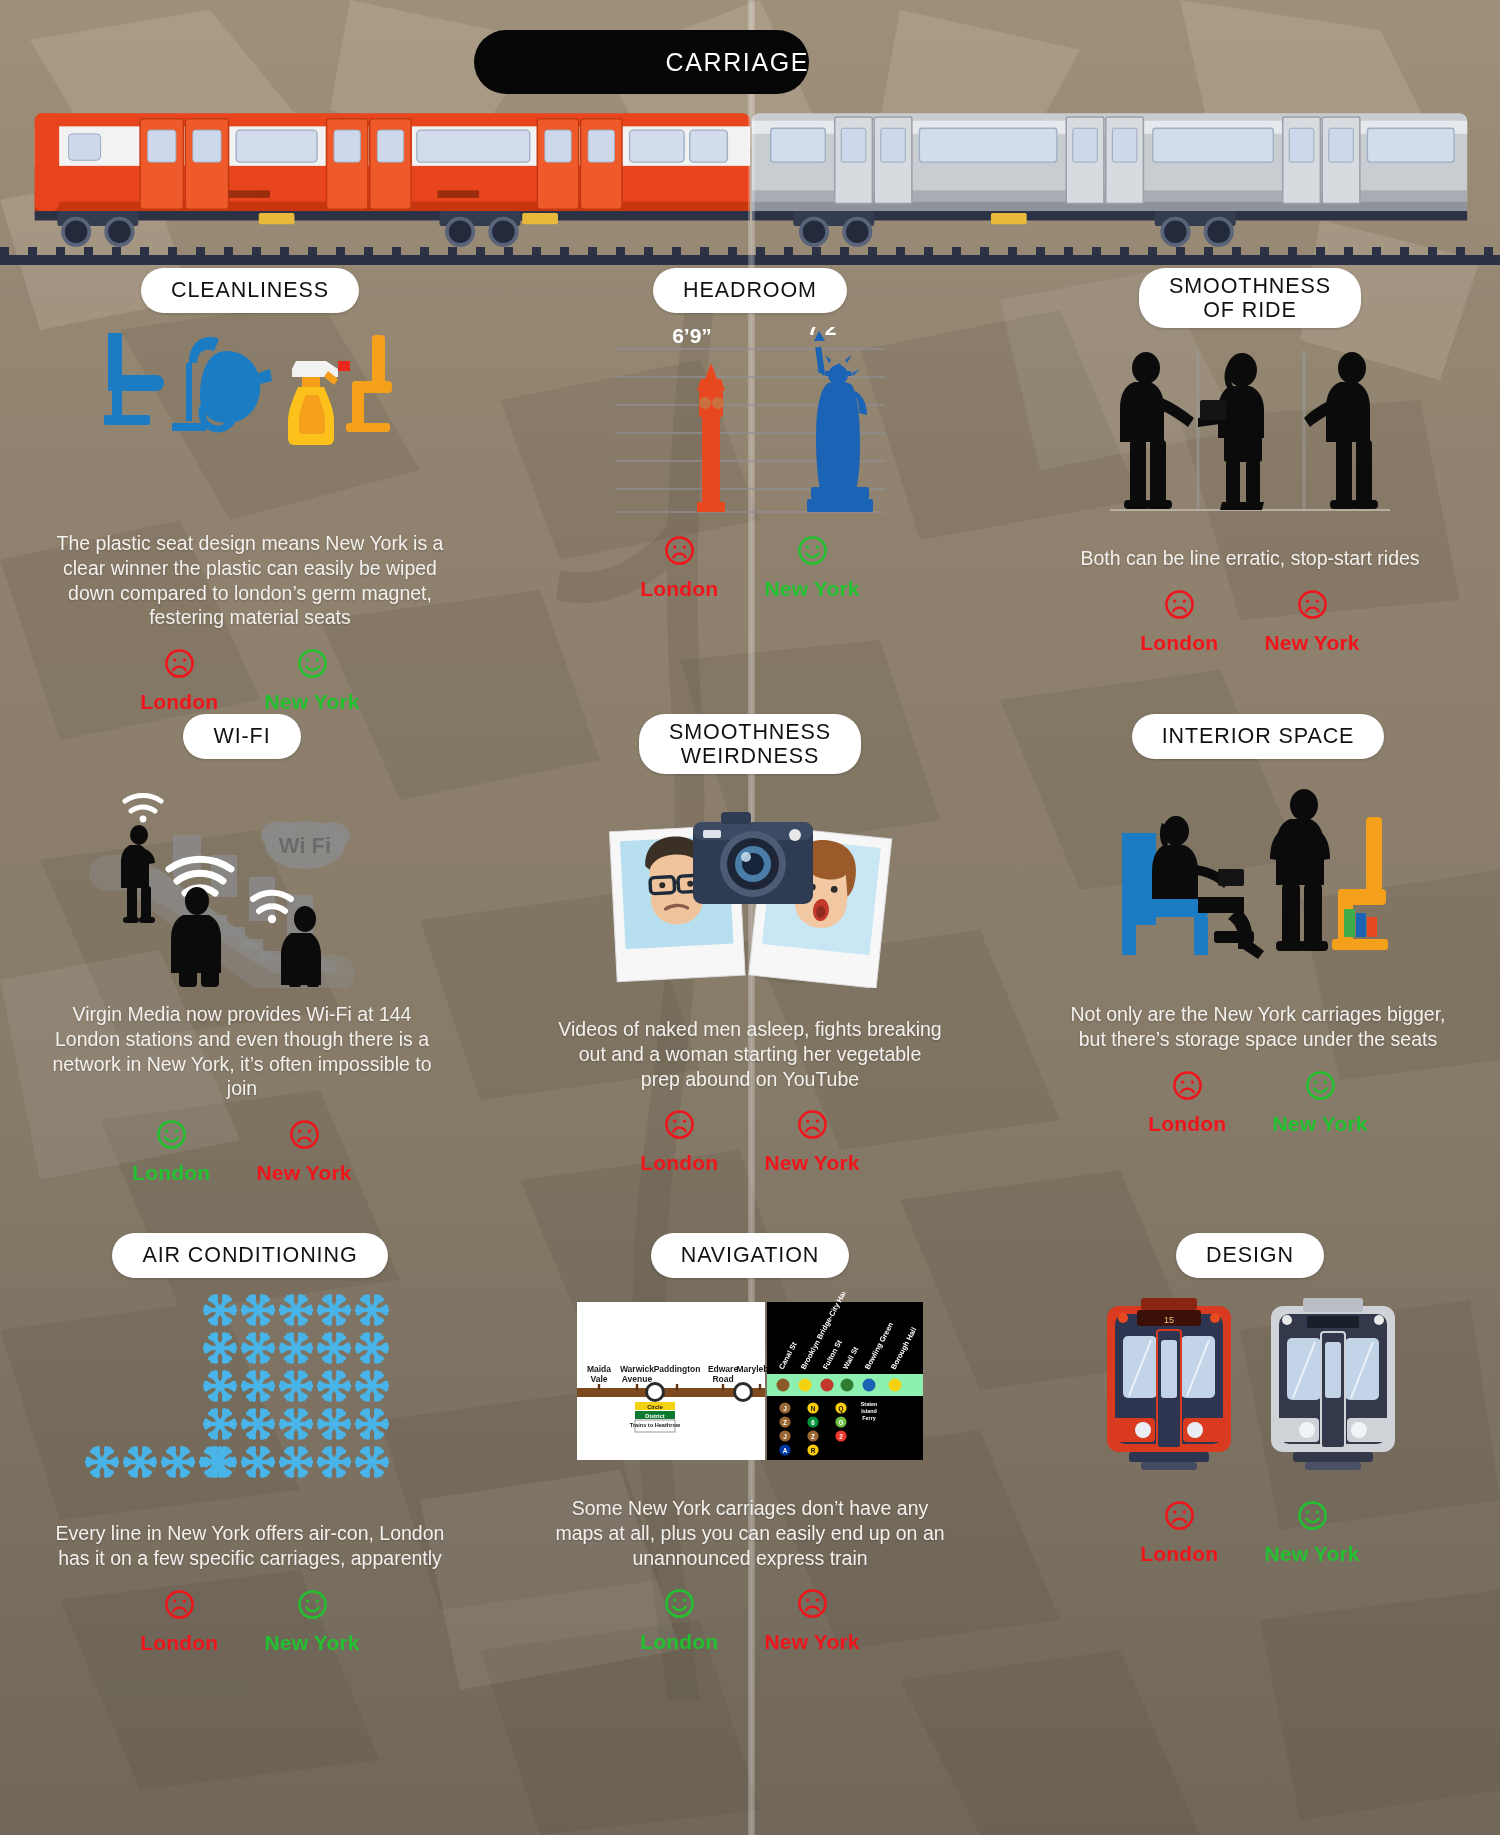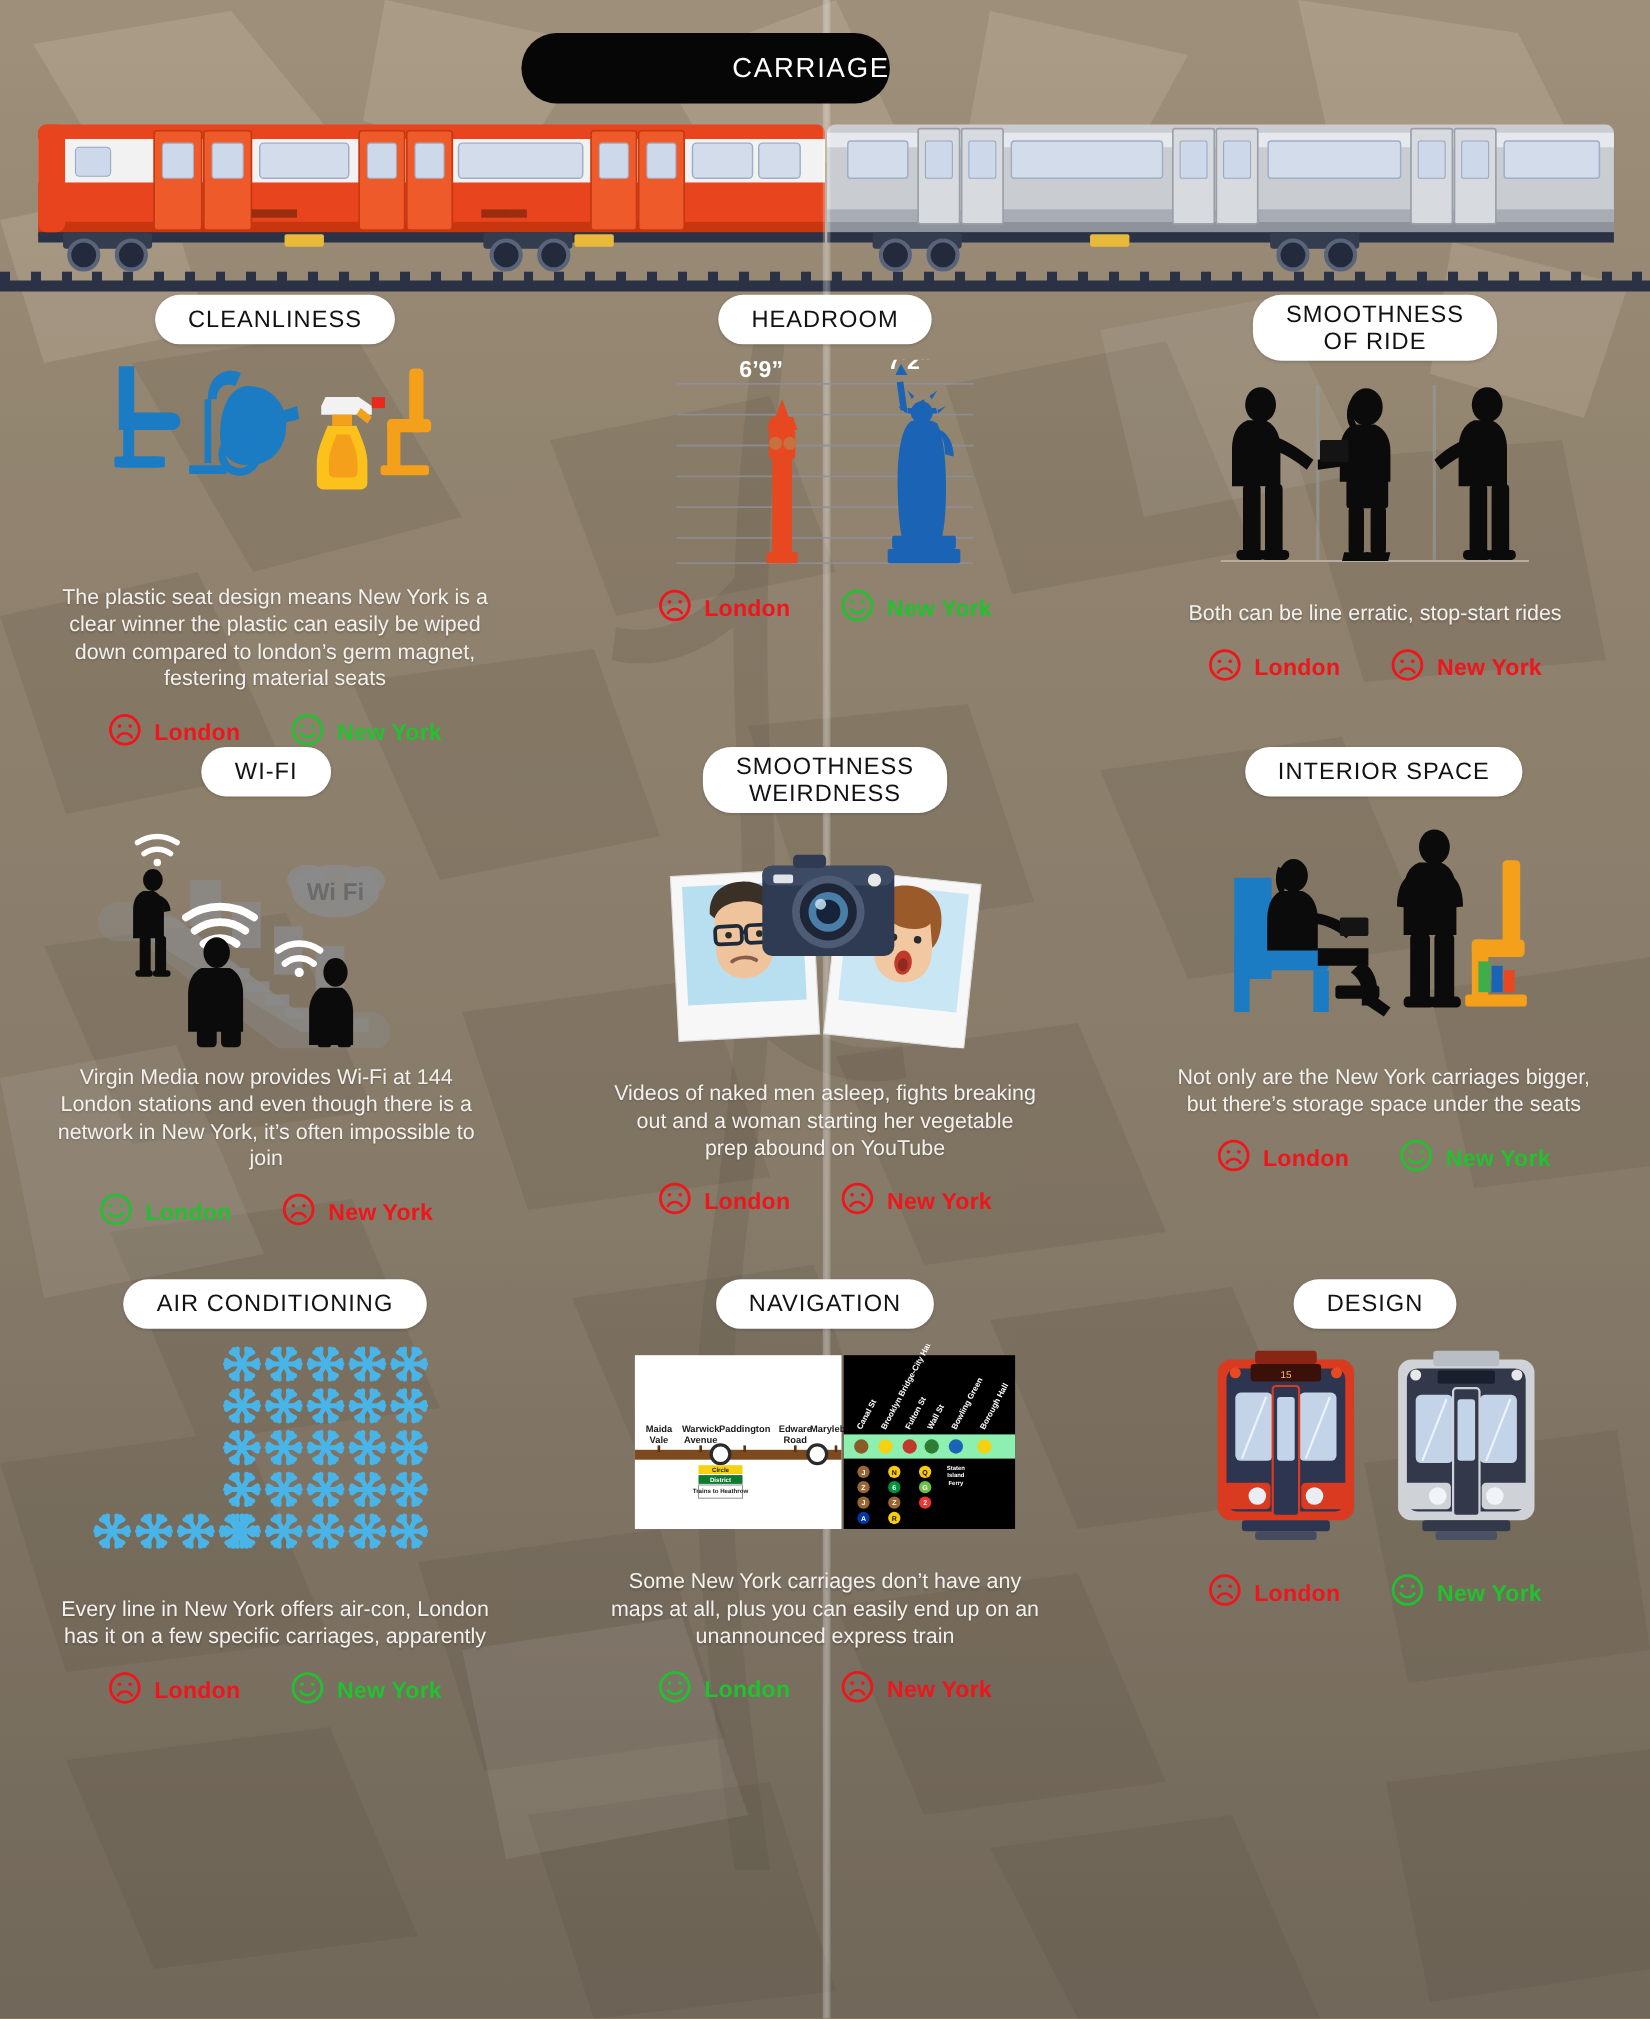--- a/index.html
+++ b/index.html
@@ -56,21 +56,21 @@
 
   .art { height:190px; display:flex; align-items:flex-start; justify-content:center; margin-top:14px; position:relative;}
 
   .blurb {
     color:#f3f1ee; font-size:19.5px; line-height:1.27; text-align:center;
     padding:0 28px; margin-top:14px;
     text-shadow:0 1px 2px rgba(0,0,0,.22);
   }
 
   .verdicts { display:flex; justify-content:center; gap:46px; margin-top:18px; }
-  .verdict { display:flex; align-items:flex-end; gap:11px; }
+  .verdict { display:flex; align-items:center; gap:11px;flex-direction:column; }
   .verdict .lbl { font-size:21px; font-weight:bold; letter-spacing:.2px; }
   .good { color:#22c12f; }
   .bad  { color:#f0141b; }
 
   .face { width:31px; height:31px; flex:0 0 31px; }
 </style>
 </head>
 <body>
 
 <svg id="bg" width="1500" height="1835" viewBox="0 0 1500 1835">

